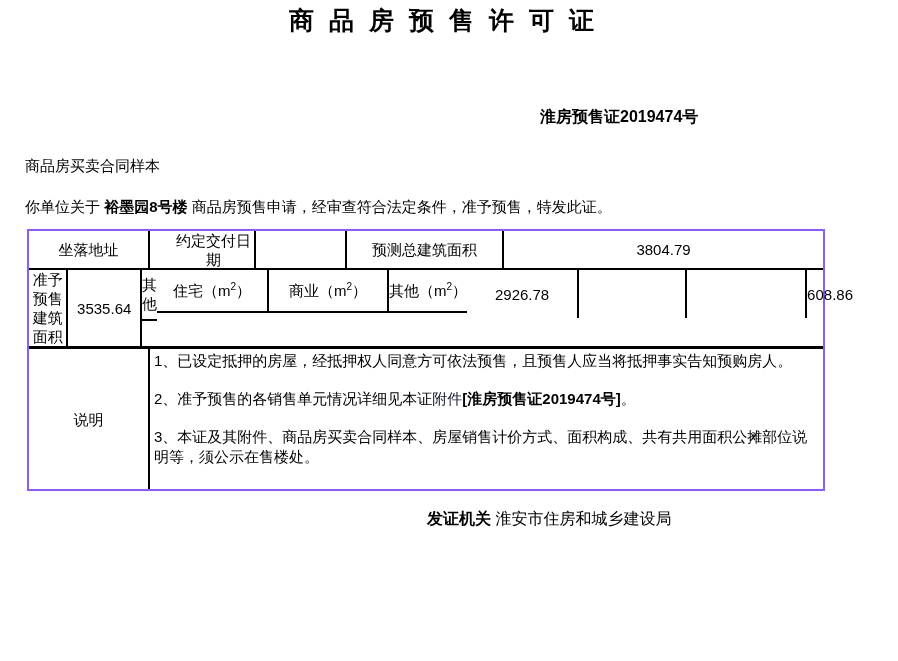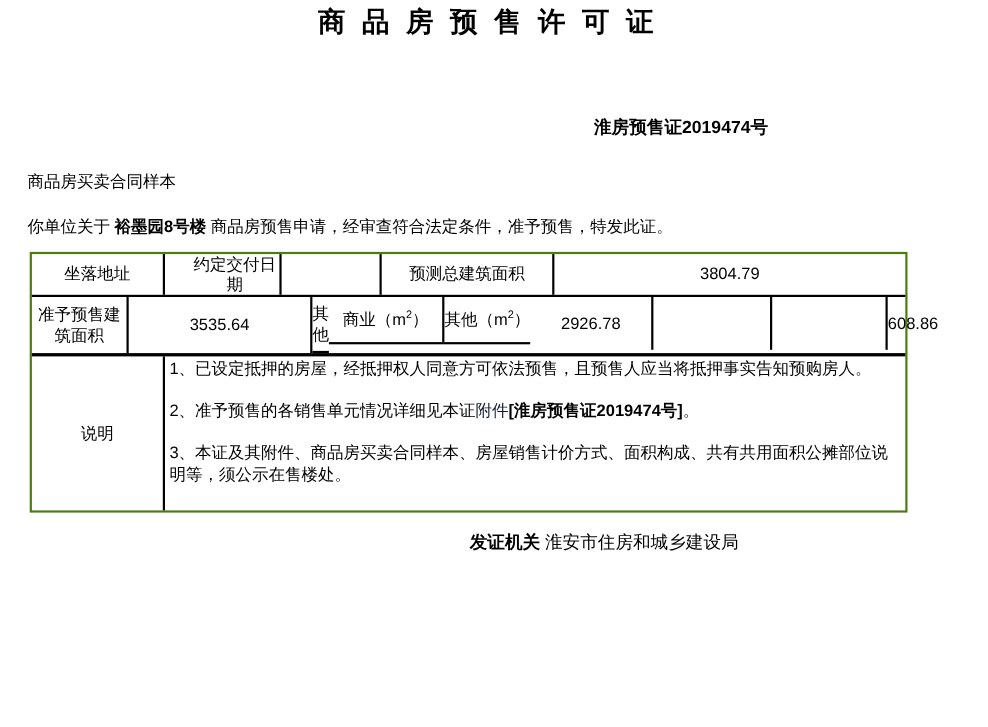--- a/index.html
+++ b/index.html
@@ -35,21 +35,21 @@
     margin: 21px 0 0 25px;
     font-size: 15px;
     line-height: 20px;
   }
   .intro b { font-weight: bold; }
 
   
   .cert-table {
     margin: 12px 0 0 27px;
     width: 798px;
-    border: 2px solid #4d7c0f;
+    border: 2px solid #8b5cf6;
     font-size: 15px;
   }
   .row { display: flex; }
   .row-a { height: 39px; border-bottom: 2px solid #000; }
   .row-b { border-bottom: 3px solid #000; }
   .row-c { height: 140px; }
   .cell {
     display: flex;
     align-items: center;
     line-height: 19px;
@@ -68,21 +68,21 @@
   .panel { flex: 1; display: flex; flex-direction: row; }
   .panel-header {
     height: 51px; border-bottom: 2px solid #000;
     display: flex; align-items: center; justify-content: center;
   }
   .panel-row { display: flex; flex: 1; }
   .panel-row.subheader { height: 43px; flex: none; border-bottom: 2px solid #000; }
   .panel-row.values { height: 48px; flex: none; }
   .p1 { width: 112px; }
   .p2 { width: 108px; }
-  .p3 { width: 105px; }
+  .p3 { width: 120px; }
   .p4 { flex: 1; }
   sup { font-size: 10px; vertical-align: super; line-height: 0; }
 
   .notes {
     flex: 1;
     display: block;
     padding: 2px 8px 10px 4px;
     font-size: 15px;
     line-height: 20px;
   }
@@ -125,20 +125,23 @@
       <div class="cell c5 center bdr">预测总建筑面积</div>
       <div class="cell c6 center">3804.79</div>
     </div>
 
     <div class="row row-b">
       <div class="cell c1 center bdr">准予预售建筑面积</div>
       <div class="cell c2 center bdr">3535.64</div>
       <div class="panel">
         <div class="panel-header">其他</div>
         <div class="panel-row subheader">
+          <div class="cell p1 center bdr">
+              <span><span>住宅</span><span>（m</span><sup>2</sup><span>）</span></span>
+            </div>
           <div class="cell p3 center bdr">
               <span><span>商业</span><span>（m</span><sup>2</sup><span>）</span></span>
             </div>
           <div class="cell p4 center">
               <span><span>其他</span><span>（m</span><sup>2</sup><span>）</span></span>
             </div>
         </div>
         <div class="panel-row values">
           <div class="cell p1 center bdr">2926.78</div>
           <div class="cell p2 center bdr"></div>

